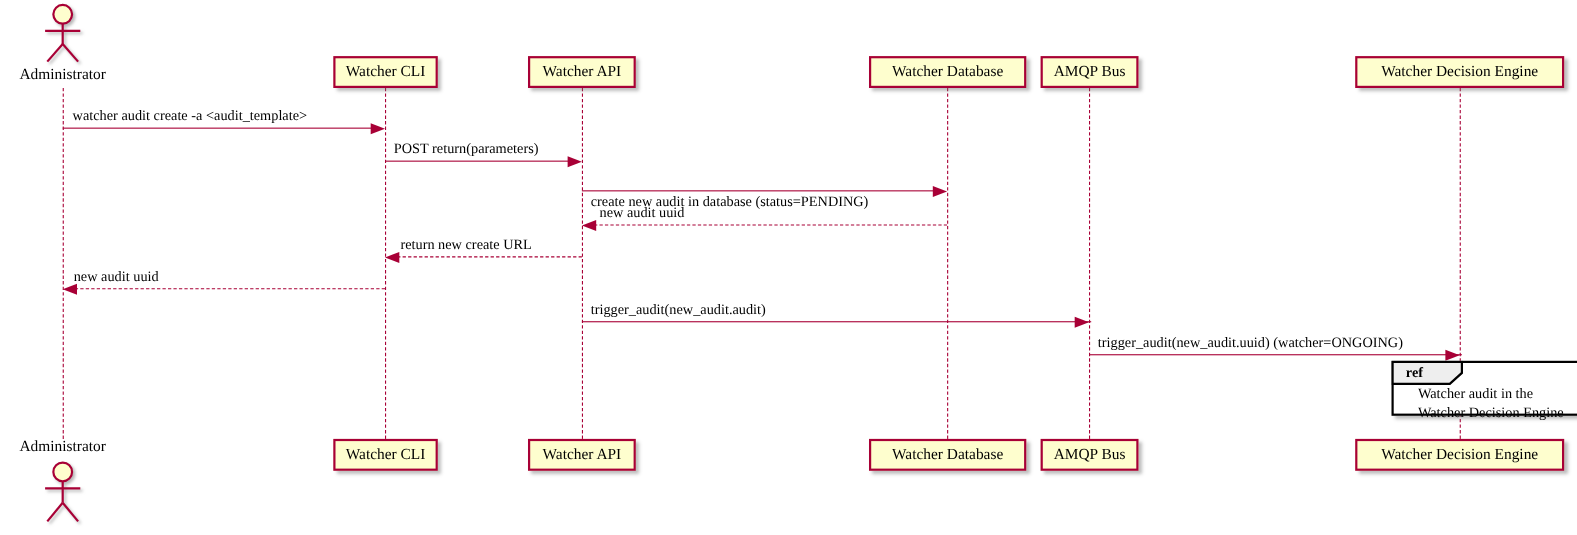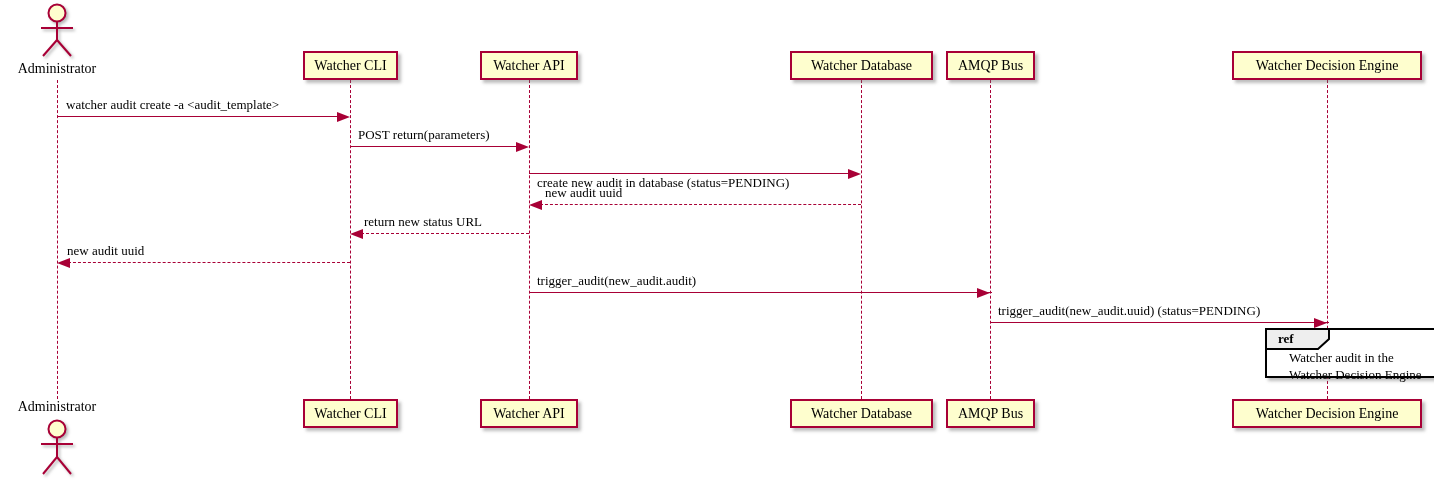--- a/index.html
+++ b/index.html
@@ -71,33 +71,33 @@
   <div class="head-right" style="left:516px;top:142px;"></div>
 
   <div class="msg-label" style="left:537px;top:154px;margin-top:21px;">create new audit in database (status=PENDING)</div>
   <div class="arrow-line solid" style="left:529px;top:173px;width:322px;"></div>
   <div class="head-right" style="left:848px;top:169px;"></div>
 
   <div class="msg-label" style="left:545px;top:185px;">new audit uuid</div>
   <div class="arrow-line dashed" style="left:540px;top:204px;width:321px;"></div>
   <div class="head-left" style="left:529px;top:200px;"></div>
 
-  <div class="msg-label" style="left:364px;top:214px;">return new status URL</div>
+  <div class="msg-label" style="left:364px;top:214px;">return new create URL</div>
   <div class="arrow-line dashed" style="left:361px;top:233px;width:168px;"></div>
   <div class="head-left" style="left:350px;top:229px;"></div>
 
   <div class="msg-label" style="left:67px;top:243px;">new audit uuid</div>
   <div class="arrow-line dashed" style="left:68px;top:262px;width:282px;"></div>
   <div class="head-left" style="left:57px;top:258px;"></div>
 
   <div class="msg-label" style="left:537px;top:273px;">trigger_audit(new_audit.audit)</div>
   <div class="arrow-line solid" style="left:529px;top:292px;width:463px;"></div>
   <div class="head-right" style="left:977px;top:288px;"></div>
 
-  <div class="msg-label" style="left:998px;top:303px;">trigger_audit(new_audit.uuid) (status=PENDING)</div>
+  <div class="msg-label" style="left:998px;top:303px;">trigger_audit(new_audit.uuid) (watcher=ONGOING)</div>
   <div class="arrow-line solid" style="left:990px;top:322px;width:339px;"></div>
   <div class="head-right" style="left:1314px;top:318px;"></div>
 
   <div class="ref-box" style="left:1230px;top:328px;width:190px;height:50px;margin-left:35px;">
     <svg class="ref-tab-svg" width="70" height="23" viewBox="0 0 70 23">
       <path d="M1,1 H64 V11 L53,21 H1 Z" fill="#EEEEEE" stroke="#000000" stroke-width="2"></path>
     </svg>
     <span class="ref-keyword">ref</span>
     <div class="ref-body">
       <div>Watcher audit in the</div>

